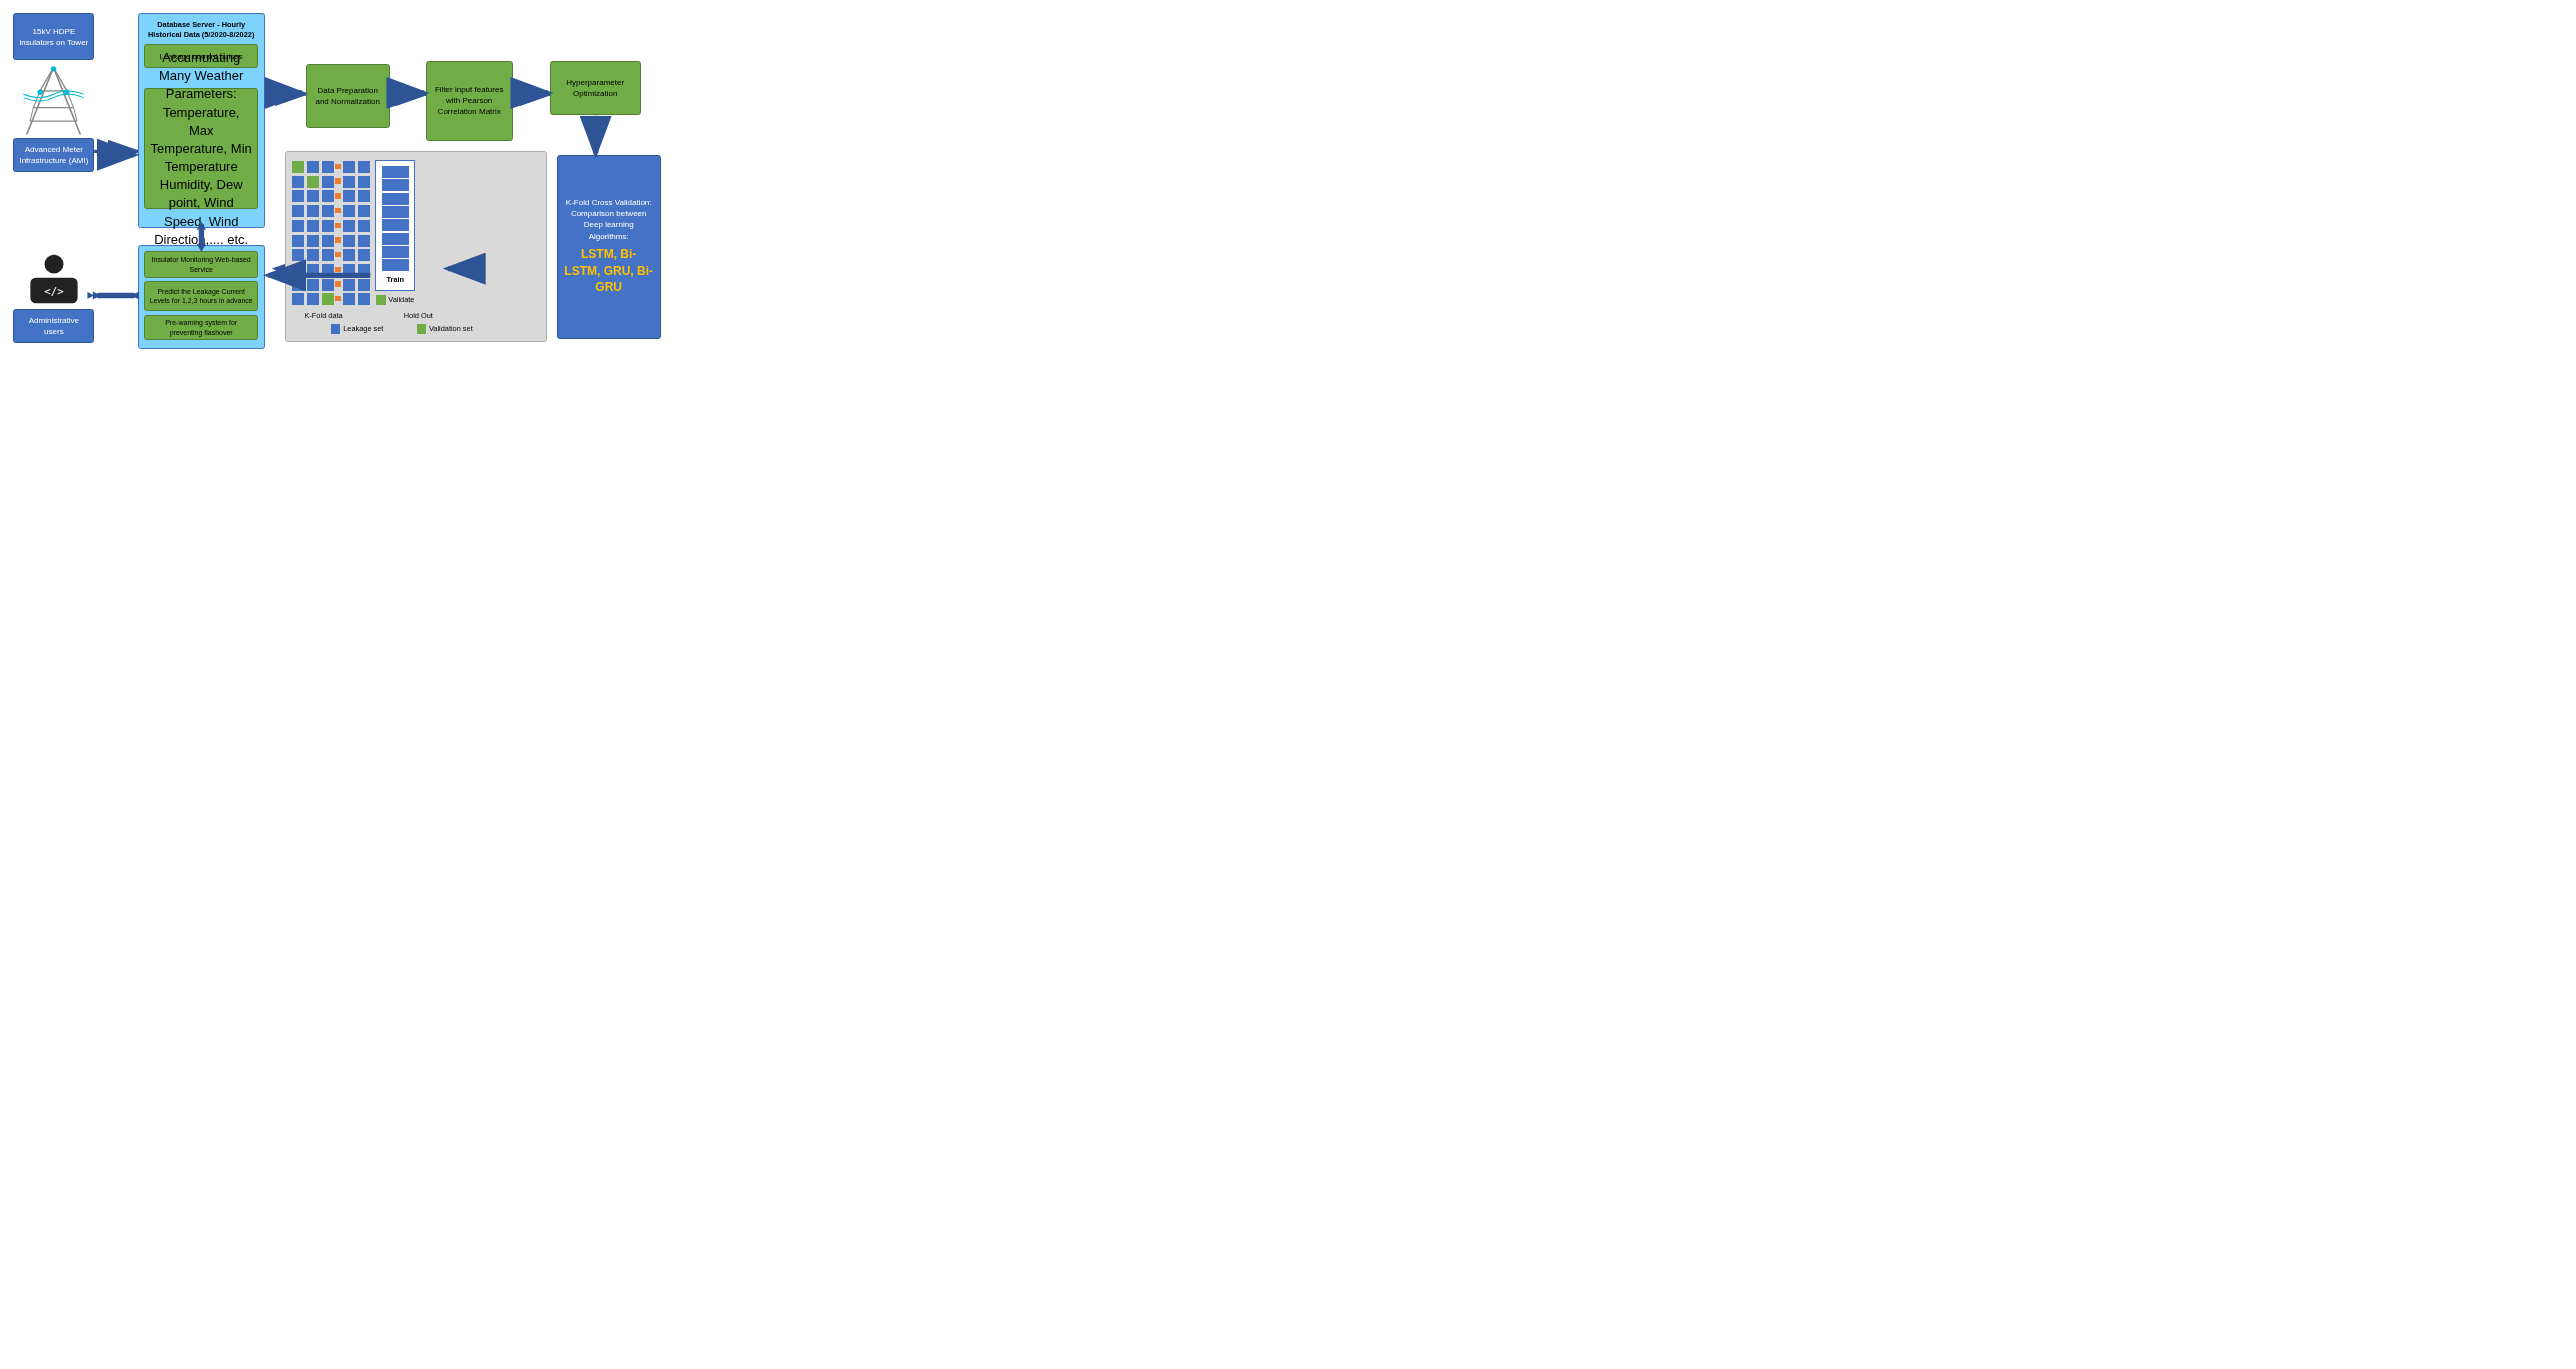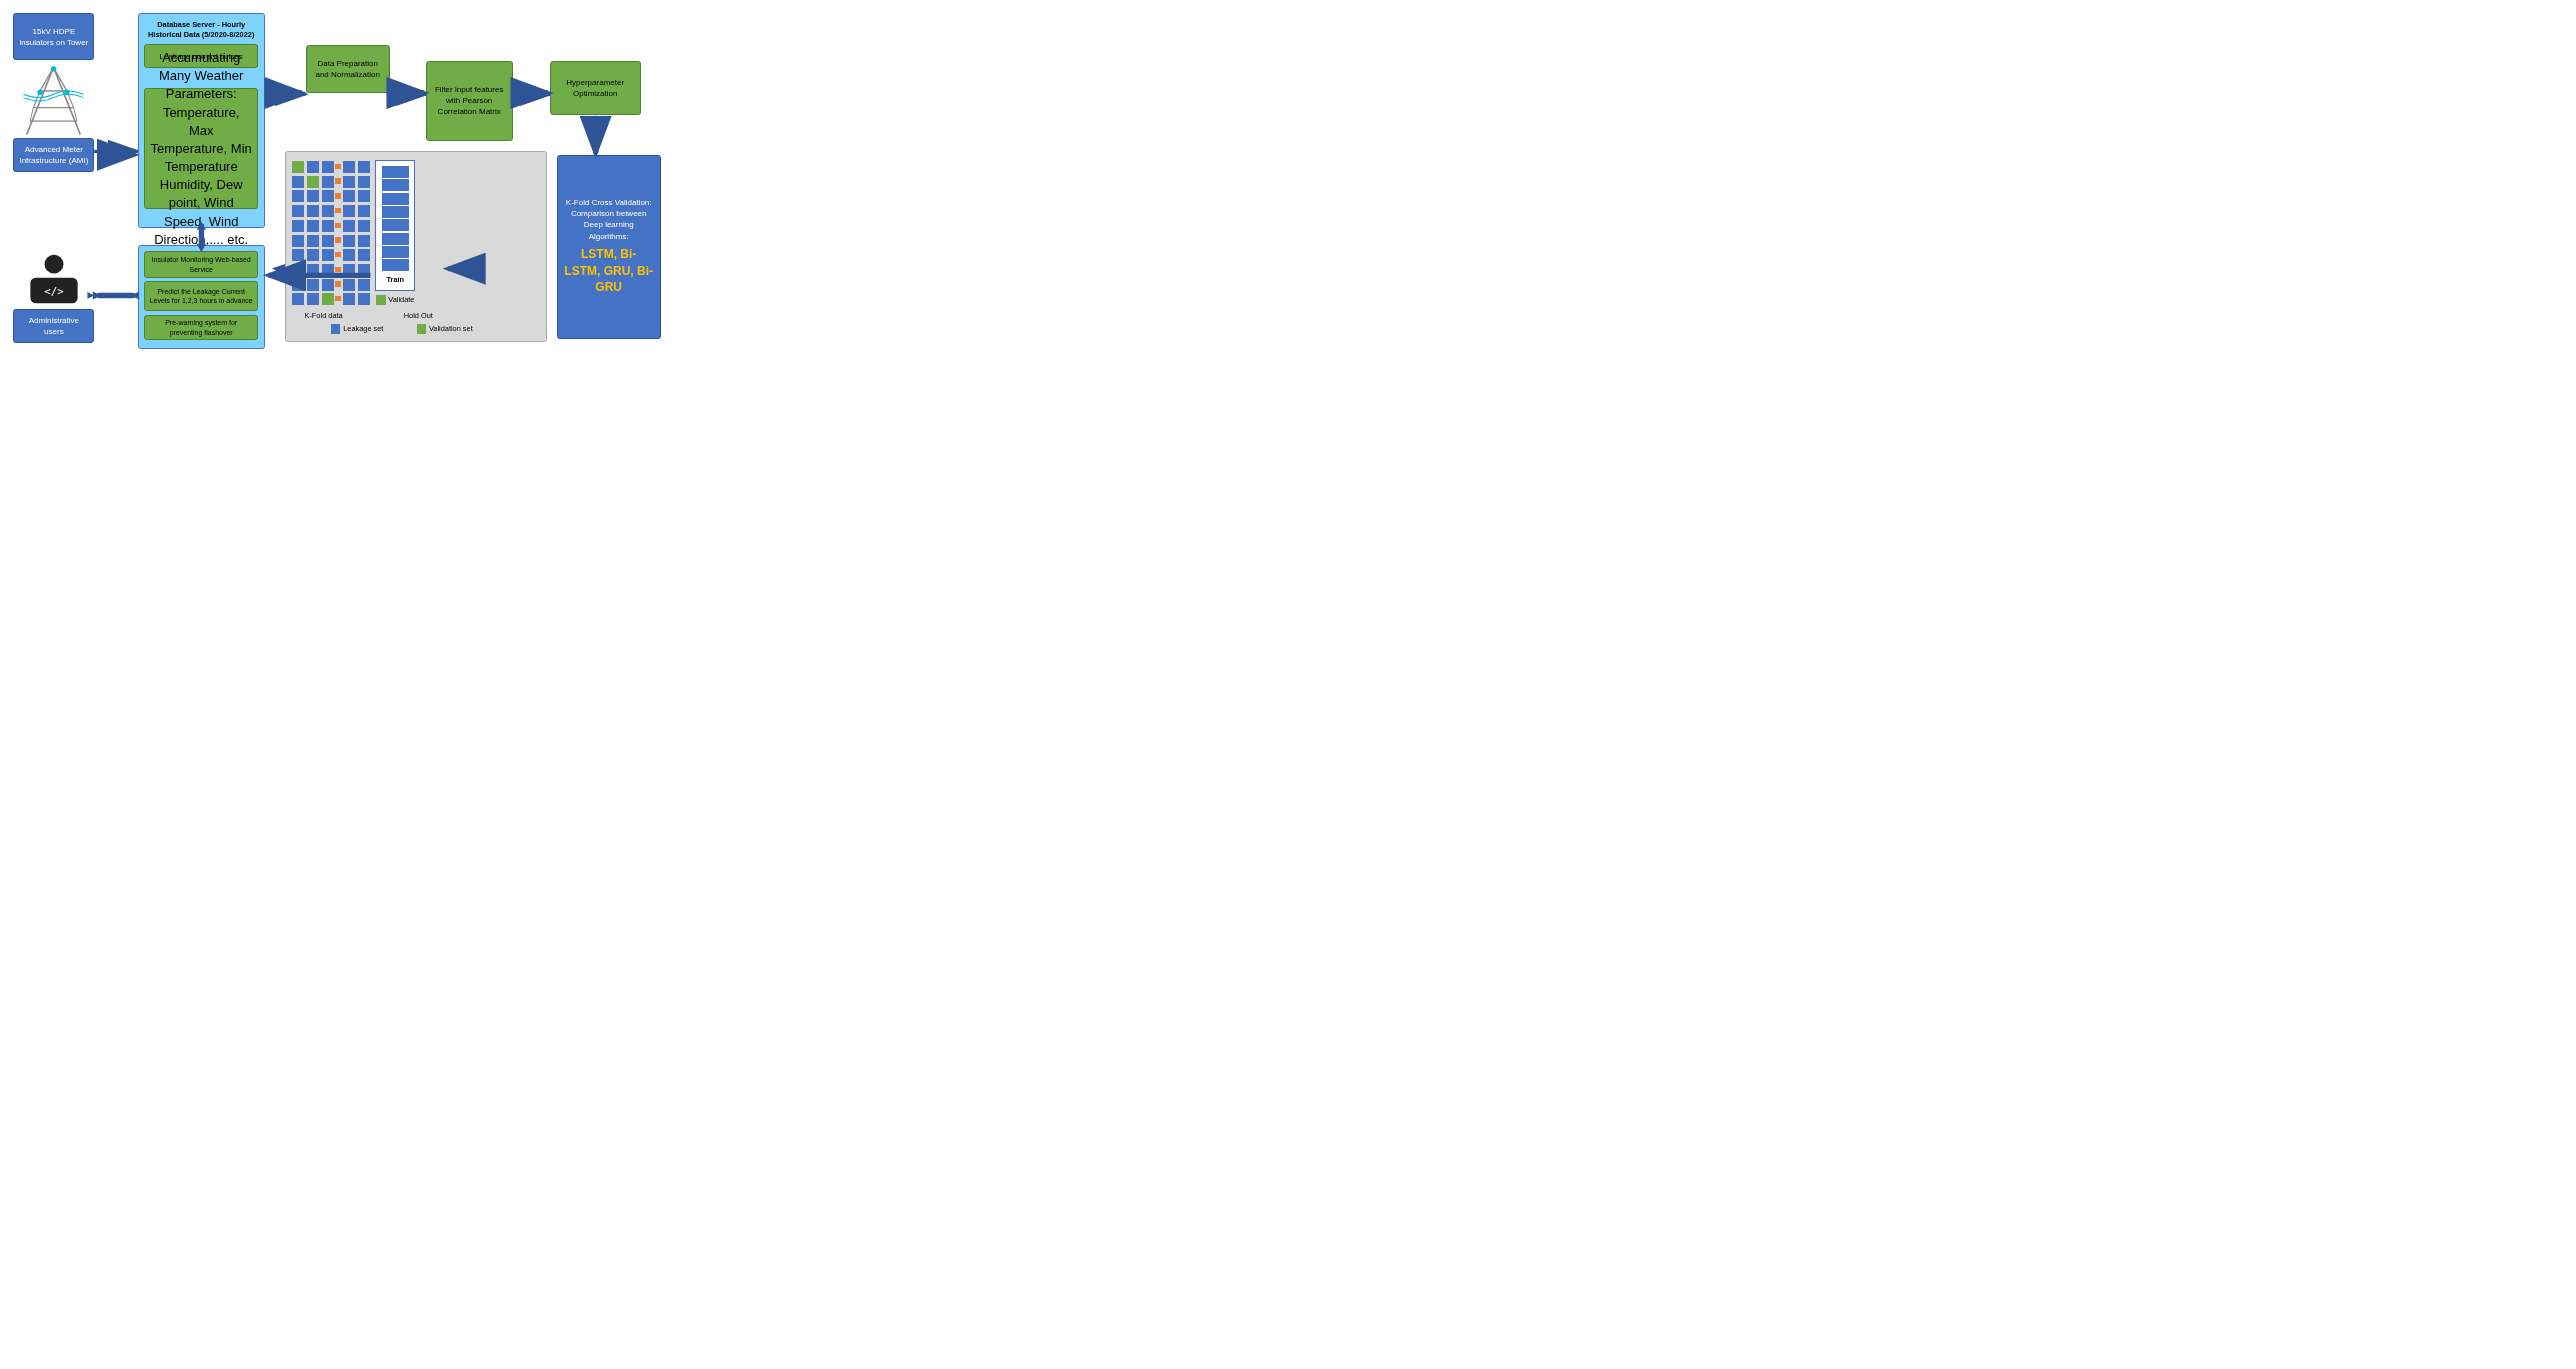--- a/index.html
+++ b/index.html
@@ -190,21 +190,21 @@
 
     <div class="box green-box" style="position:relative; width:114px; height:30px; margin-bottom:3.4px; font-size:7px;">
       <span>Predict the Leakage Current Levels for 1,2,3 hours in advance</span>
     </div>
 
     <div class="box green-box" style="position:relative; width:114px; height:25.5px; font-size:7px;">
       <span>Pre-warning system for preventing flashover</span>
     </div>
   </div>
 
-  <div class="box green-box" style="left:299px; top:38px; width:84px; height:48px;">
+  <div class="box green-box" style="left:299px; top:57px; width:84px; height:64px;">
     <span>Data Preparation and Normalization</span>
   </div>
 
   <div class="box green-box" style="left:419px; top:54px; width:87px; height:80px;">
     <span>Filter input features with Pearson Correlation Matrix</span>
   </div>
 
   <div class="box green-box" style="left:543px; top:54px; width:91px; height:54px;">
     <span>Hyperparameter Optimization</span>
   </div>

